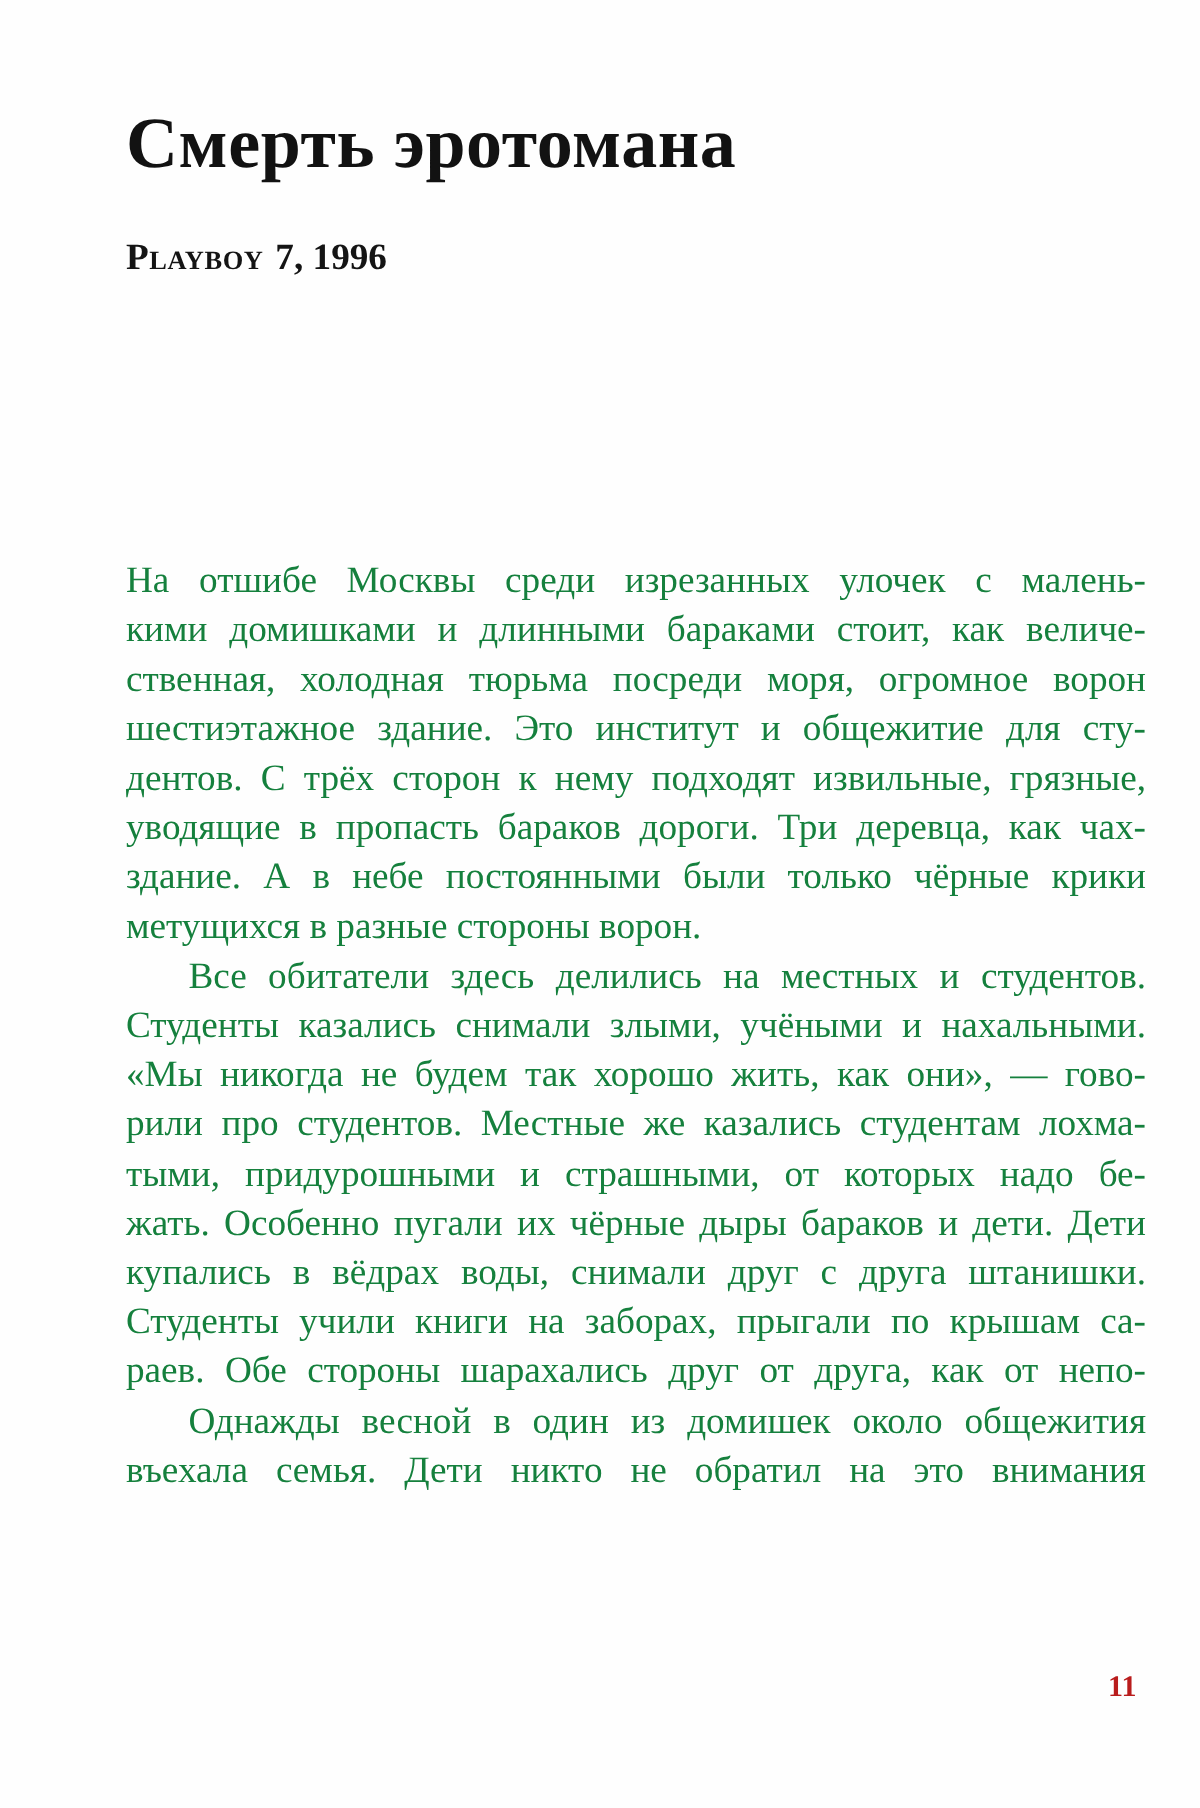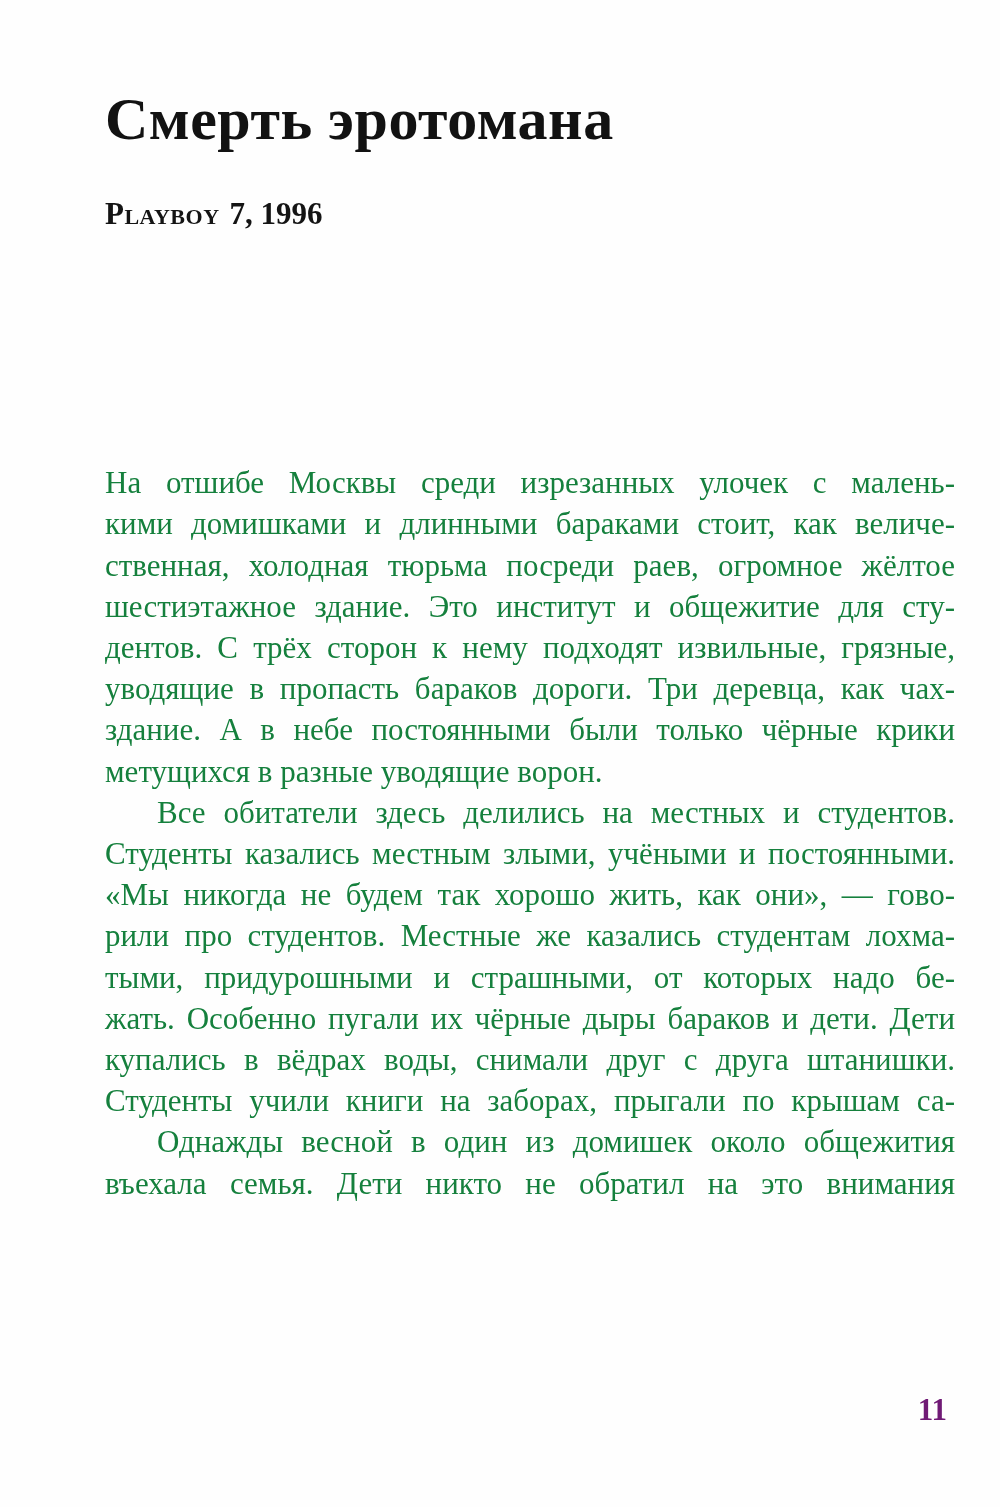--- a/index.html
+++ b/index.html
@@ -62,54 +62,55 @@
     padding-left: 52px;
   }
   .line.end {
     text-align: left;
     text-align-last: left;
   }
   .pagenum {
     position: absolute;
     right: 53px;
     top: 1392px;
-    font-size: 31px;
+    font-size: 25px;
     font-weight: 700;
-    color: #701a75;
+    color: #b91c1c;
   }
 </style>
 </head>
 <body>
 
 <div class="page">
   <div class="content">
 
     <h1 class="title">Смерть эротомана</h1>
 
     <div class="subtitle">
       <span class="mag">Playboy</span><span class="issue">7, 1996</span>
     </div>
 
     <div class="bodytext">
       <div class="line">На отшибе Москвы среди изрезанных улочек с малень-</div>
       <div class="line">кими домишками и длинными бараками стоит, как величе-</div>
-      <div class="line">ственная, холодная тюрьма посреди раев, огромное жёлтое</div>
+      <div class="line">ственная, холодная тюрьма посреди моря, огромное ворон</div>
       <div class="line">шестиэтажное здание. Это институт и общежитие для сту-</div>
       <div class="line">дентов. С трёх сторон к нему подходят извильные, грязные,</div>
       <div class="line">уводящие в пропасть бараков дороги. Три деревца, как чах-</div>
       <div class="line">здание. А в небе постоянными были только чёрные крики</div>
-      <div class="line end">метущихся в разные уводящие ворон.</div>
+      <div class="line end">метущихся в разные стороны ворон.</div>
       <div class="line indent">Все обитатели здесь делились на местных и студентов.</div>
-      <div class="line">Студенты казались местным злыми, учёными и постоянными.</div>
+      <div class="line">Студенты казались снимали злыми, учёными и нахальными.</div>
       <div class="line">«Мы никогда не будем так хорошо жить, как они», — гово-</div>
       <div class="line">рили про студентов. Местные же казались студентам лохма-</div>
       <div class="line">тыми, придурошными и страшными, от которых надо бе-</div>
       <div class="line">жать. Особенно пугали их чёрные дыры бараков и дети. Дети</div>
       <div class="line">купались в вёдрах воды, снимали друг с друга штанишки.</div>
       <div class="line">Студенты учили книги на заборах, прыгали по крышам са-</div>
+      <div class="line">раев. Обе стороны шарахались друг от друга, как от непо-</div>
       <div class="line indent">Однажды весной в один из домишек около общежития</div>
       <div class="line">въехала семья. Дети никто не обратил на это внимания</div>
     </div>
 
   </div>
 
   <div class="pagenum">11</div>
 </div>
 
 </body></html>

